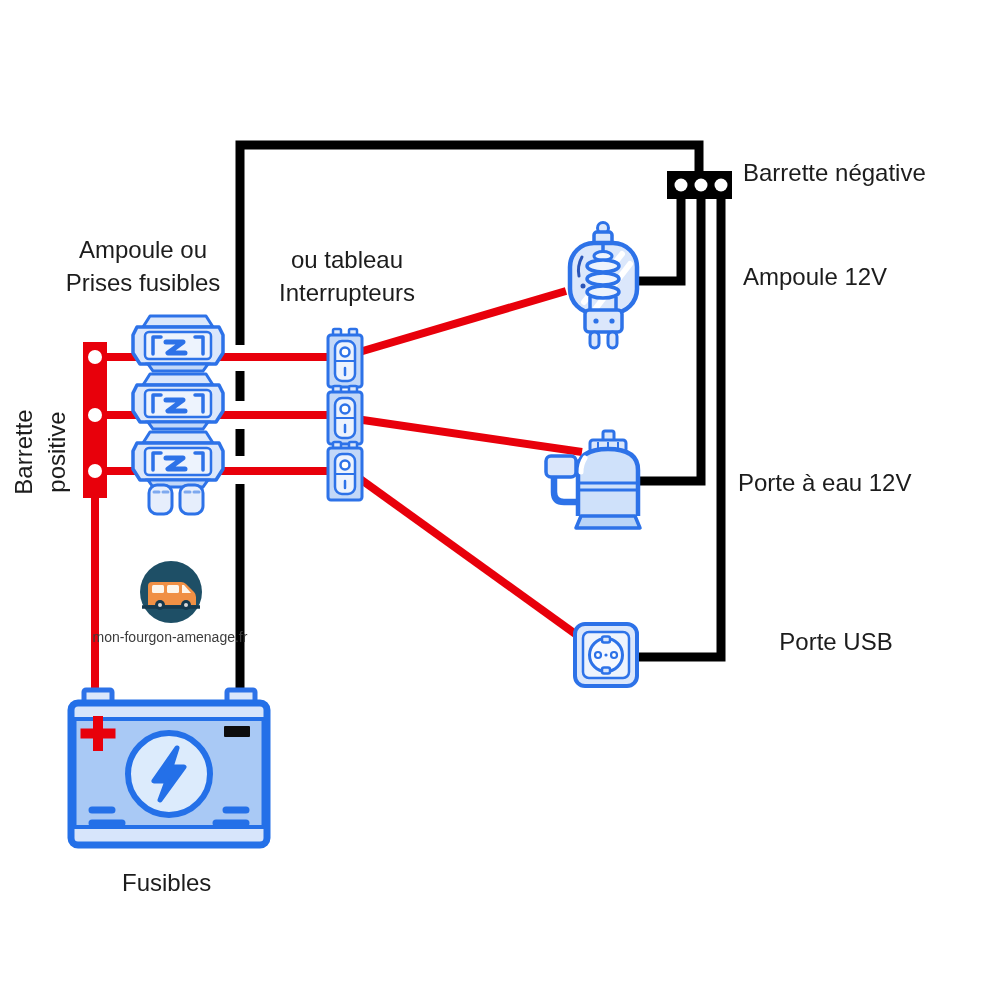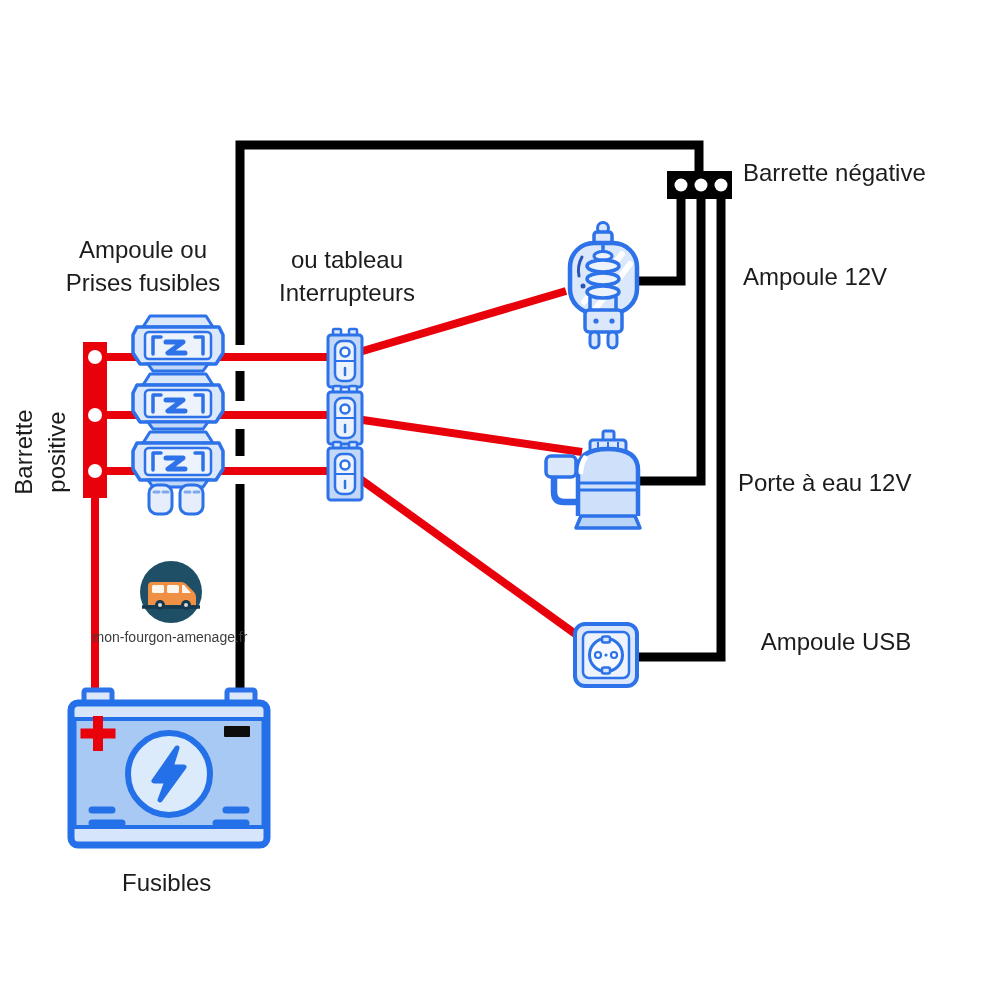--- a/index.html
+++ b/index.html
@@ -199,20 +199,20 @@
     <span>positive</span>
   </div>
 
   <div class="lbl" style="left:743px;top:156px;">Barrette négative</div>
 
   <div class="lbl" style="left:743px;top:260px;">Ampoule 12V</div>
 
   <div class="lbl" style="left:738px;top:466px;">Porte à eau 12V</div>
 
   <div class="lbl center" style="left:836px;top:625px;">
-    <span>Ampoule USB</span>
+    <span>Porte USB</span>
   </div>
 
   <div class="lbl" style="left:122px;top:866px;">Fusibles</div>
 
   <div class="logo-text">mon-fourgon-amenage.fr</div>
 
 </div>
 
 </body></html>

